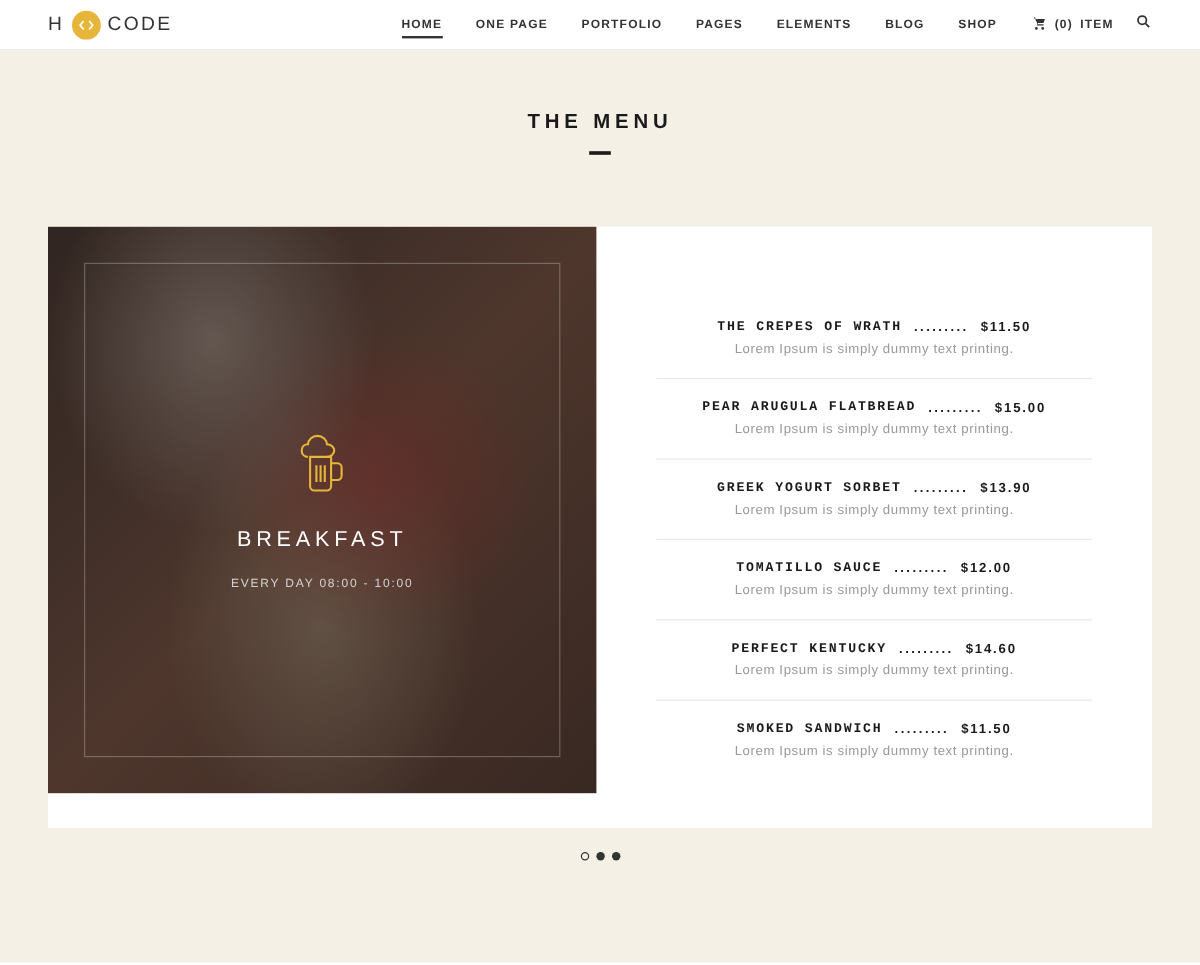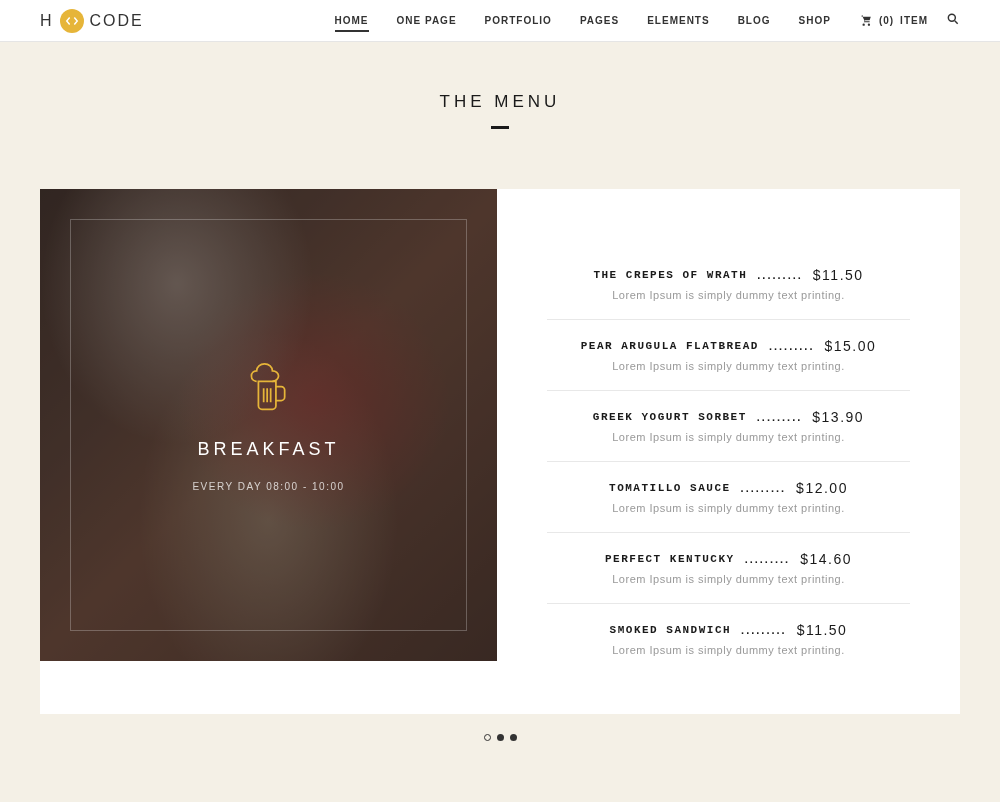--- a/index.html
+++ b/index.html
@@ -15,21 +15,21 @@
 .nav { display: flex; gap: 28px; }
 .nav-item { font-size: 10px; font-weight: 600; letter-spacing: 1px; color: #333; text-decoration: none; padding: 14px 0; position: relative; }
 .nav-item.active::after { content: ''; position: absolute; bottom: 8px; left: 0; width: 100%; height: 2px; background: #333; }
 .nav-right { display: flex; align-items: center; gap: 18px; }
 .cart { display: flex; align-items: center; gap: 6px; font-size: 10px; font-weight: 600; letter-spacing: 1px; color: #333; }
 .cart svg { width: 14px; height: 14px; }
 .search-icon svg { width: 14px; height: 14px; }
 
 
 .main { background: #f4f0e6; padding: 50px 40px 30px; min-height: 760px; }
-.section-title { text-align: center; font-size: 17px; font-weight: 400; letter-spacing: 4px; color: #1a1a1a; margin-bottom: 14px; }
+.section-title { text-align: center; font-size: 17px; font-weight: 700; letter-spacing: 4px; color: #1a1a1a; margin-bottom: 14px; }
 .title-underline { width: 18px; height: 3px; background: #1a1a1a; margin: 0 auto 60px; }
 
 .content-row { display: flex; gap: 0; background: #fff; }
 
 
 .image-panel { width: 457px; height: 472px; position: relative; background: linear-gradient(135deg, #4a3530 0%, #6b4a3f 30%, #8a5a48 50%, #5a3b32 100%); overflow: hidden; }
 .image-panel::before { content: ''; position: absolute; inset: 0; background: radial-gradient(ellipse at 30% 20%, rgba(220,200,190,0.7) 0%, transparent 30%), radial-gradient(ellipse at 60% 45%, rgba(200,60,60,0.6) 0%, transparent 35%), radial-gradient(ellipse at 50% 70%, rgba(230,210,180,0.5) 0%, transparent 40%); }
 .image-overlay { position: absolute; inset: 0; background: rgba(30,25,22,0.55); }
 .image-border { position: absolute; top: 30px; left: 30px; right: 30px; bottom: 30px; border: 1px solid rgba(255,255,255,0.25); }
 .image-content { position: absolute; top: 50%; left: 50%; transform: translate(-50%, -50%); text-align: center; z-index: 2; }
@@ -38,21 +38,21 @@
 .meal-title { font-size: 18px; font-weight: 400; letter-spacing: 4px; color: #fff; margin-bottom: 10px; }
 .meal-time { font-size: 10px; font-weight: 400; letter-spacing: 1.5px; color: rgba(255,255,255,0.75); margin-top: 21px; }
 
 
 .menu-list { flex: 1; padding: 60px 50px 40px; background: #fff; }
 .menu-item { text-align: center; padding: 18px 0; border-bottom: 1px solid #e8e8e8; }
 .menu-item:last-child { border-bottom: none; text-align: center; }
 .menu-item-header { display: flex; align-items: center; justify-content: center; gap: 10px; margin-bottom: 6px; }
 .menu-item-name { font-size: 11px; font-weight: 700; letter-spacing: 1.5px; color: #1a1a1a; font-family: Liberation Mono, monospace; }
 .menu-item-dots { font-size: 11px; font-weight: 700; letter-spacing: 2px; color: #1a1a1a; }
-.menu-item-price { font-size: 14px; font-weight: 400; letter-spacing: 1.5px; color: #1a1a1a; }
+.menu-item-price { font-size: 11px; font-weight: 700; letter-spacing: 1.5px; color: #1a1a1a; }
 .menu-item-desc { font-size: 11px; color: #999; letter-spacing: 0.5px; }
 
 
 .dots { display: flex; justify-content: center; gap: 6px; margin-top: 20px; }
 .dot { width: 7px; height: 7px; border-radius: 50%; }
 .dot.active { border: 1px solid #333; background: transparent; }
 .dot:not(.active) { background: #333; }
 </style>
 </head>
 <body>

